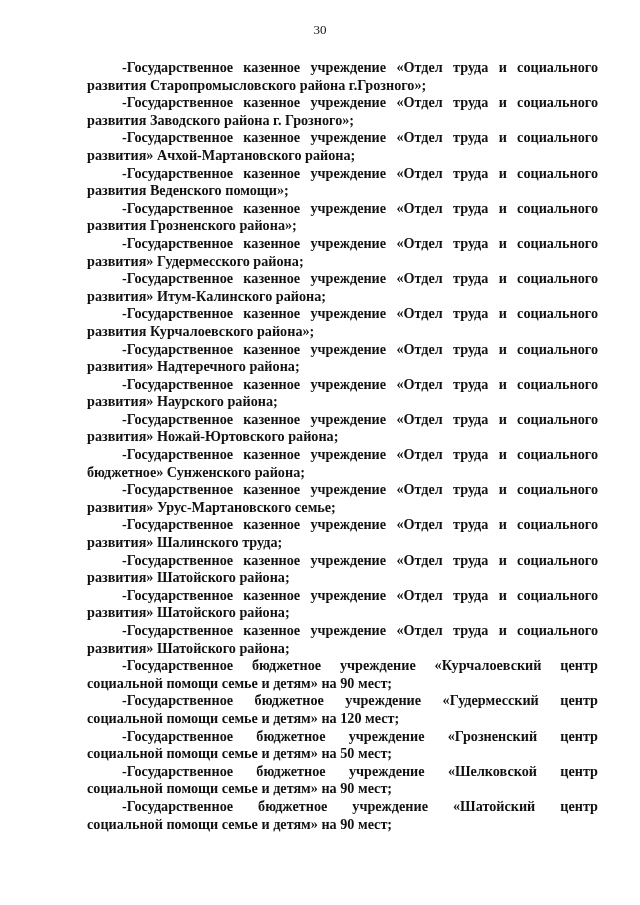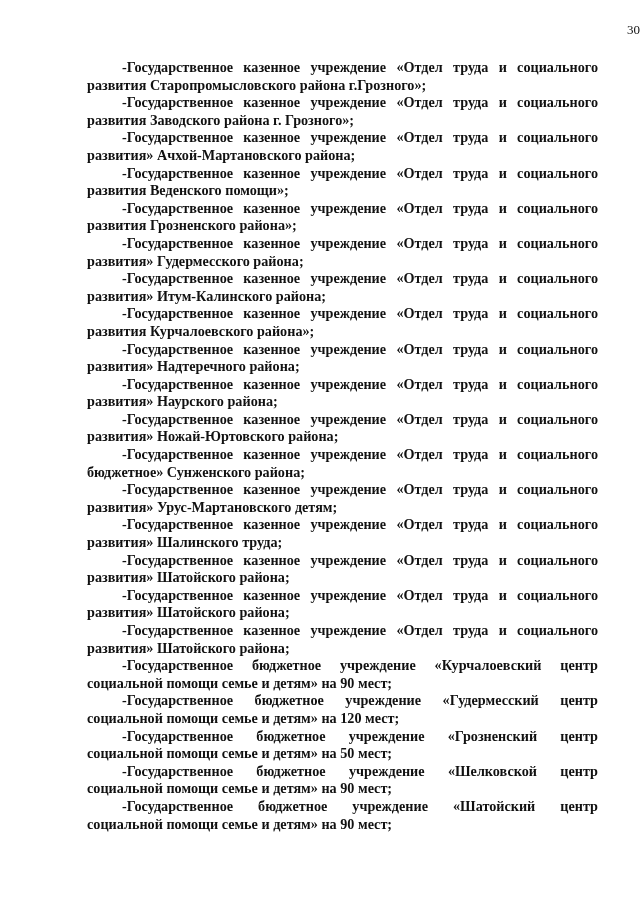--- a/index.html
+++ b/index.html
@@ -4,21 +4,21 @@
   <style>
     html, body { margin: 0; padding: 0; background: #ffffff; }
     body { width: 640px; height: 905px; overflow: hidden; position: relative; }
     .page {
       position: absolute; left: 0; top: 0; width: 640px; height: 905px;
       background: #ffffff; color: #111111;
       font-family: "Liberation Serif", "DejaVu Serif", serif;
     }
     .page-number {
       position: absolute; top: 22px; left: 0; width: 640px;
-      text-align: right; font-size: 13px; line-height: 16px;
+      text-align: center; font-size: 13px; line-height: 16px;
     }
     .content {
       position: absolute; top: 59px; left: 87px; width: 511px;
       font-size: 14.2px; line-height: 17.6px;
     }
     .para {
       margin: 0; text-align: justify; text-align-last: left; font-weight: bold;
     }
     .para .second { display: block; }
     .line1 { display: flex; justify-content: space-between; padding-left: 35px; white-space: nowrap; }
@@ -176,21 +176,21 @@
       <div class="para">
         <div class="line1">
           <span>-Государственное</span>
           <span>казенное</span>
           <span>учреждение</span>
           <span>«Отдел</span>
           <span>труда</span>
           <span>и</span>
           <span>социального</span>
         </div>
-        <div class="second">развития» Урус-Мартановского детям;</div>
+        <div class="second">развития» Урус-Мартановского семье;</div>
       </div>
       <div class="para">
         <div class="line1">
           <span>-Государственное</span>
           <span>казенное</span>
           <span>учреждение</span>
           <span>«Отдел</span>
           <span>труда</span>
           <span>и</span>
           <span>социального</span>

